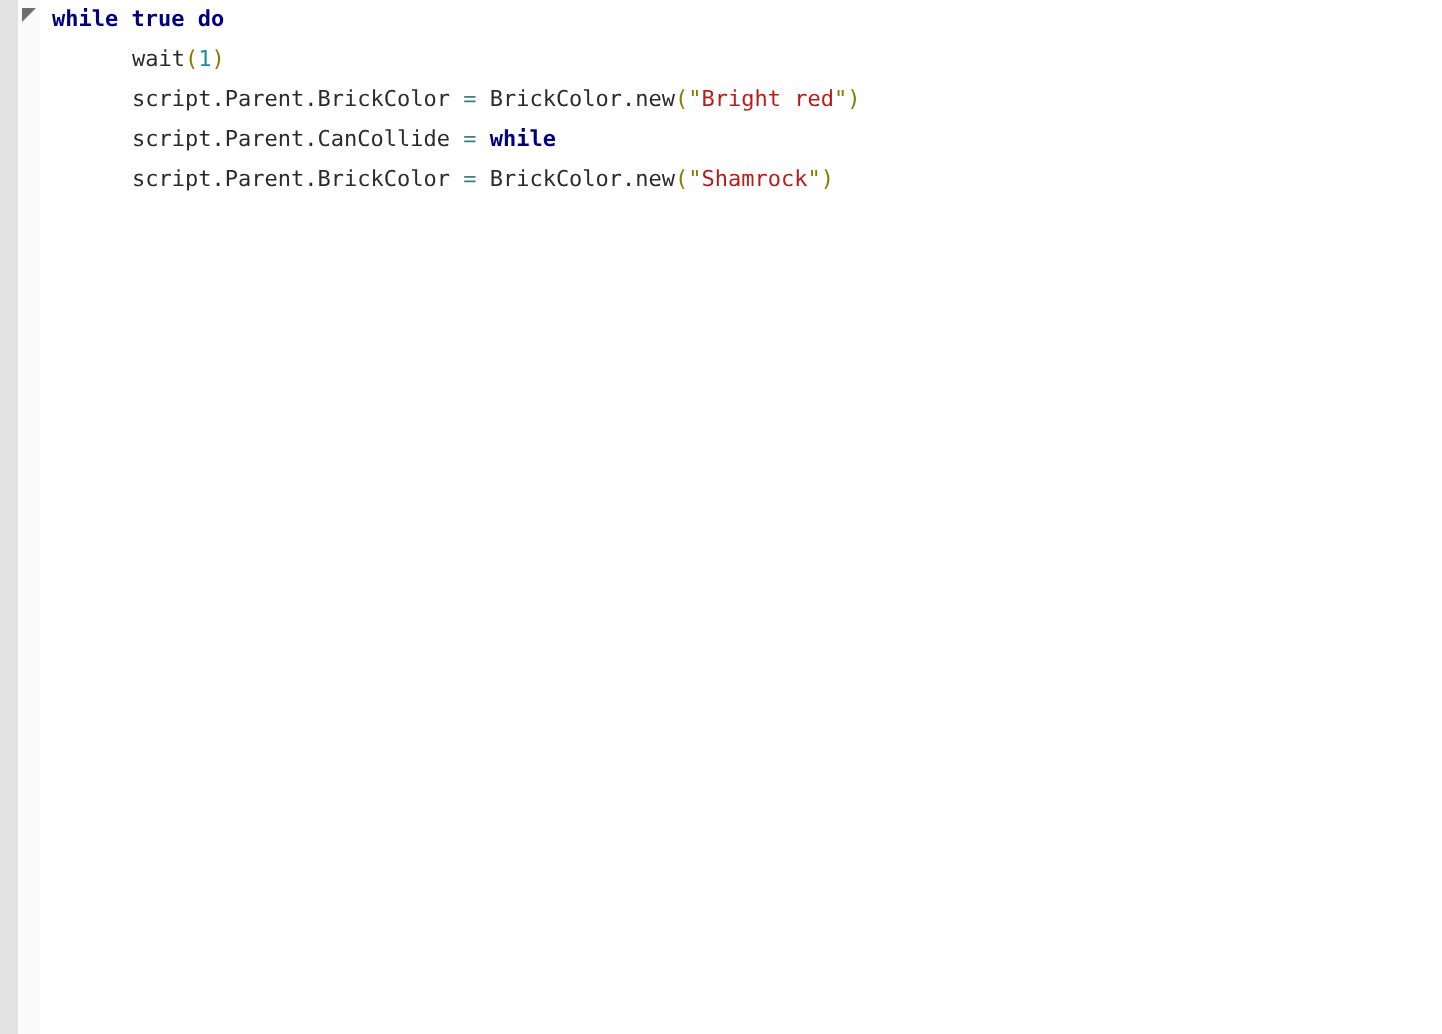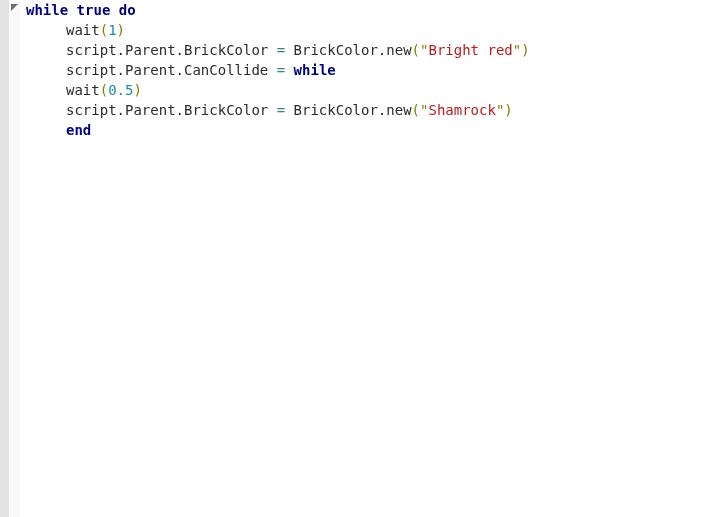--- a/index.html
+++ b/index.html
@@ -46,21 +46,21 @@
     left: 20px; top: 0;
     width: 701px;
     height: 517px;
     background: #ffffff;
     padding: 0;
   }
   .line {
     position: relative;
     height: 20px;
     line-height: 20px;
-    font-size: 14px;
+    font-size: 11px;
     white-space: pre;
     color: #303030;
     padding-left: 6px;
   }
   .line.indent1 { padding-left: 46px; }
   .tok { white-space: pre; }
   .kw      { color: #00007f; font-weight: bold; }
   .plain   { color: #2b2b2b; }
   .num     { color: #1a8fa0; }
   .str     { color: #b91c1c; }
@@ -75,18 +75,16 @@
   <div id="gutter">
     <div id="gutter-band"></div>
     <div id="fold-marker"></div>
   </div>
 
   <div id="code">
       <div class="line"><span class="tok kw">while</span><span class="tok plain"> </span><span class="tok kw">true</span><span class="tok plain"> </span><span class="tok kw">do</span></div>
       <div class="line indent1"><span class="tok plain">wait</span><span class="tok punct">(</span><span class="tok num">1</span><span class="tok punct">)</span></div>
       <div class="line indent1"><span class="tok plain">script.Parent.BrickColor </span><span class="tok op">=</span><span class="tok plain"> BrickColor.new</span><span class="tok punct">(</span><span class="tok punct">"</span><span class="tok str">Bright red</span><span class="tok punct">"</span><span class="tok punct">)</span></div>
       <div class="line indent1"><span class="tok plain">script.Parent.CanCollide </span><span class="tok op">=</span><span class="tok plain"> </span><span class="tok kw">while</span></div>
-      <div class="line indent1"><span class="tok plain">wait</span><span class="tok punct">(</span><span class="tok num">0.5</span><span class="tok punct">)</span></div>
       <div class="line indent1"><span class="tok plain">script.Parent.BrickColor </span><span class="tok op">=</span><span class="tok plain"> BrickColor.new</span><span class="tok punct">(</span><span class="tok punct">"</span><span class="tok str">Shamrock</span><span class="tok punct">"</span><span class="tok punct">)</span></div>
-      <div class="line indent1"><span class="tok kw">end</span></div>
     </div>
 
 </div>
 
 </body></html>

